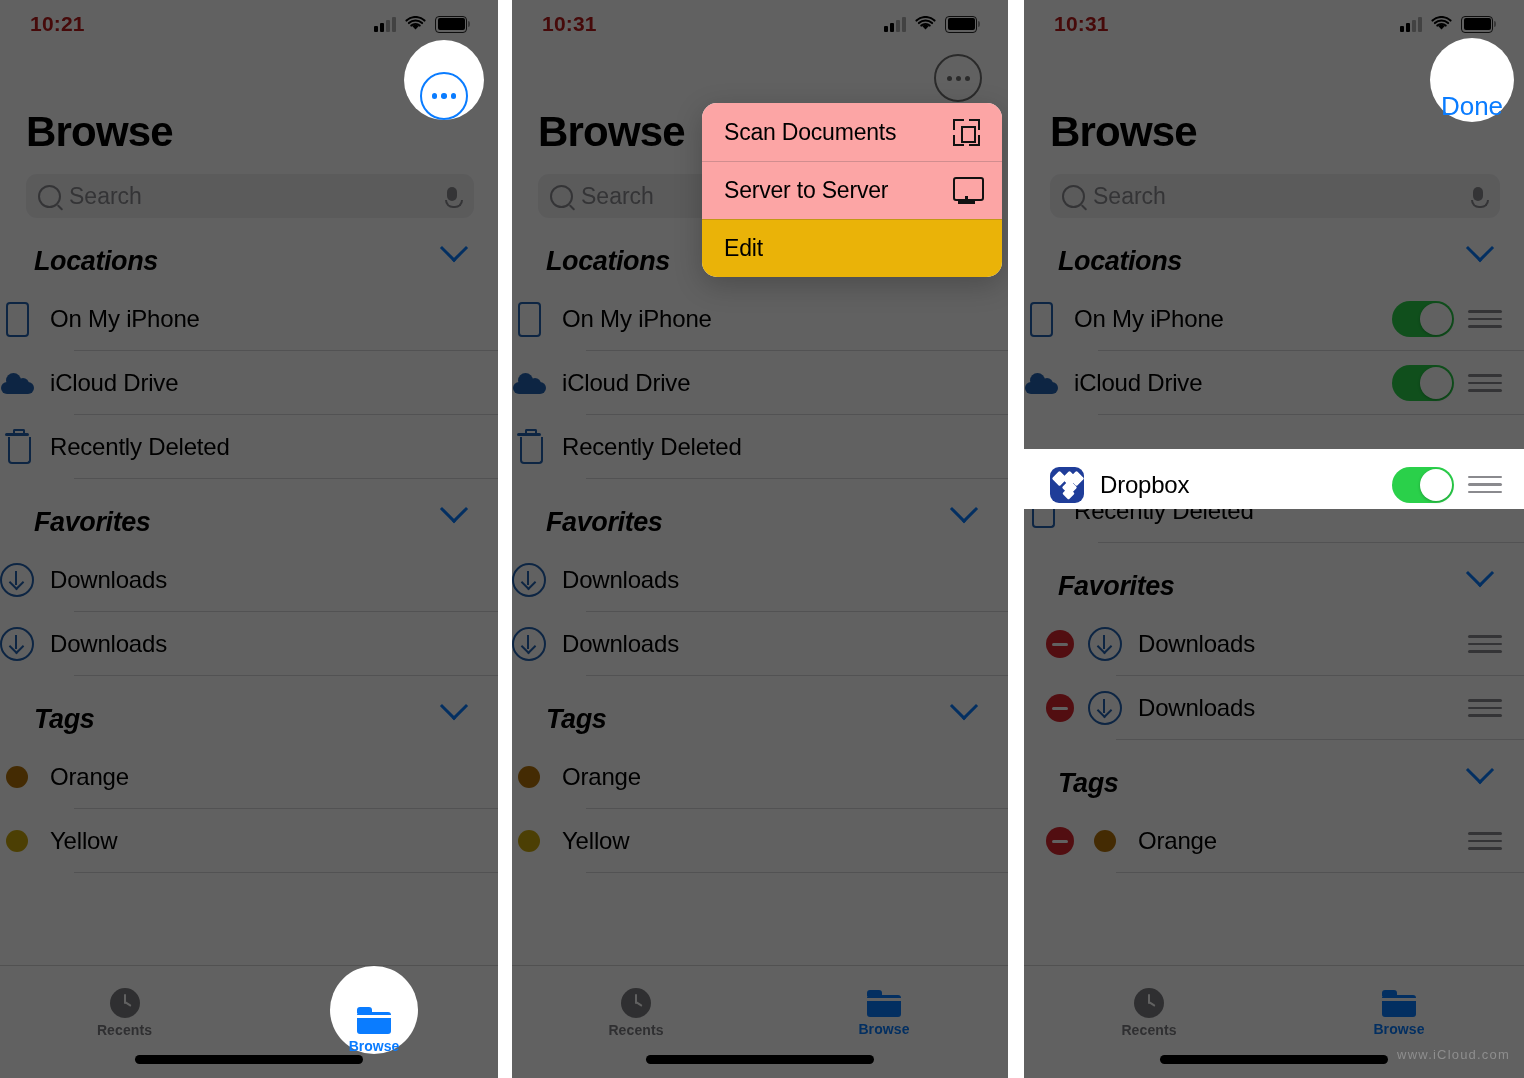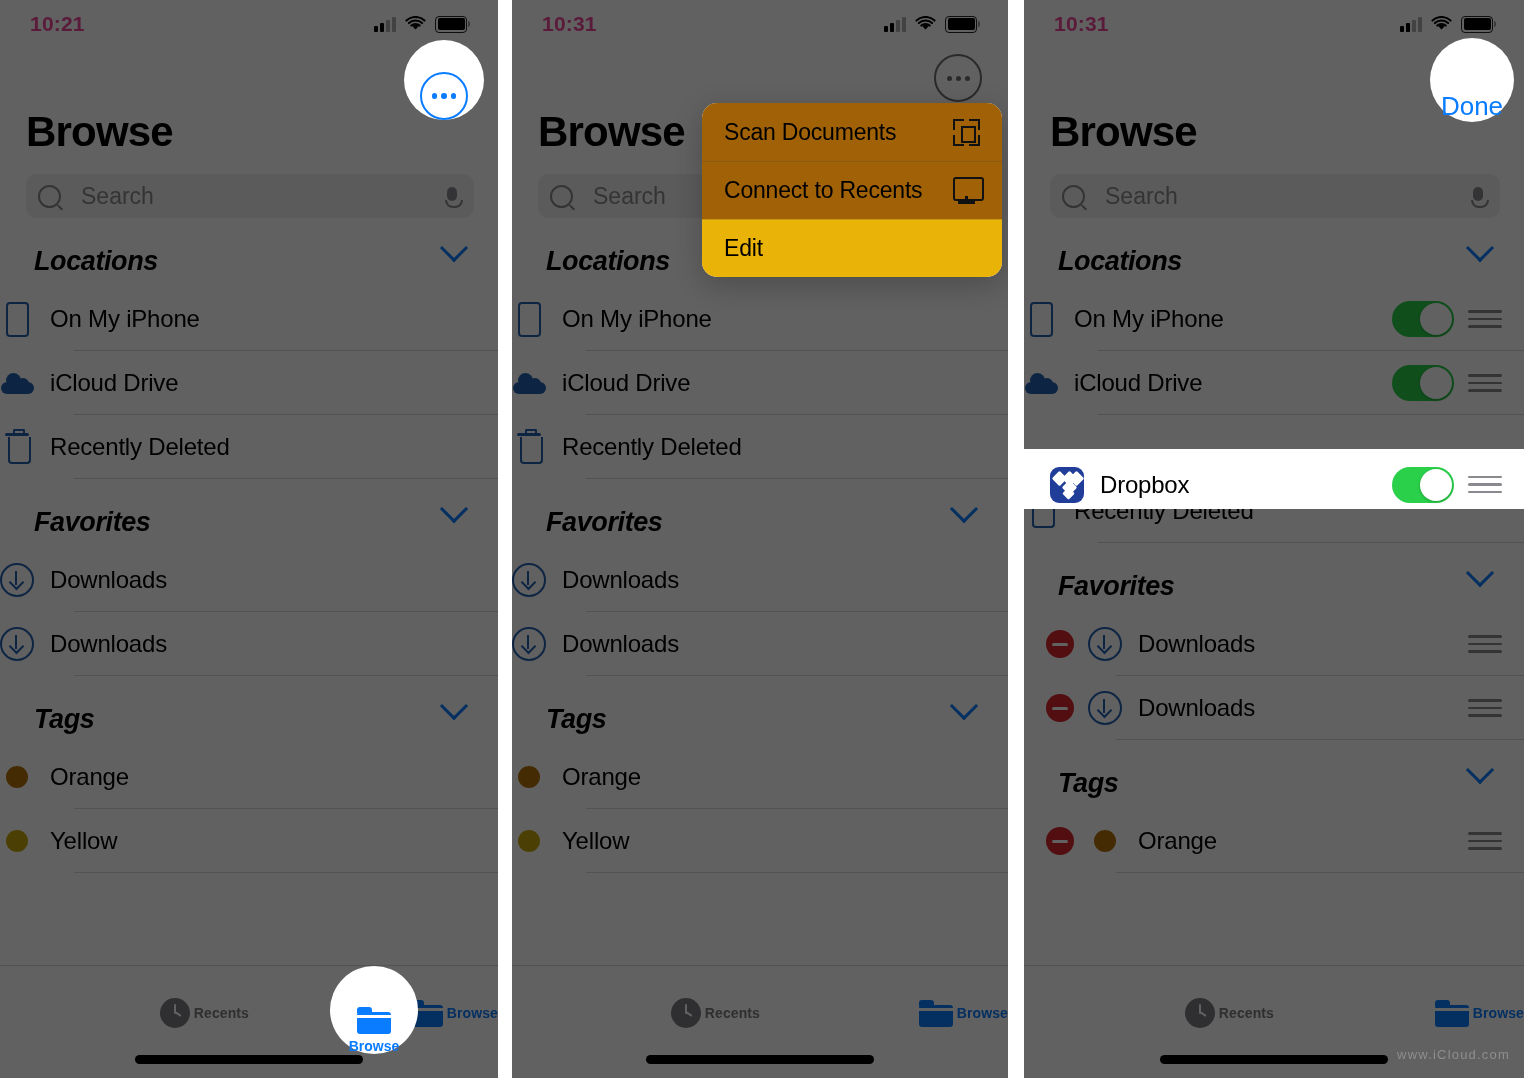--- a/index.html
+++ b/index.html
@@ -11,21 +11,21 @@
   .panel.p2{width:496px;margin-left:14px;}
   .panel.p3{width:500px;margin-left:16px;}
 
   
   .screen{position:absolute;inset:0;background:#ffffff;}
 
   .dim{position:absolute;inset:0;background:rgba(0,0,0,0.62);pointer-events:none;}
 
   
   .statusbar{position:relative;height:48px;display:flex;align-items:center;justify-content:space-between;padding:0 28px 0 30px;}
-  .clock{font-size:21px;font-weight:bold;color:#ec4899;letter-spacing:.2px;}
+  .clock{font-size:21px;font-weight:bold;color:#b91c1c;letter-spacing:.2px;}
   .stat-icons{display:flex;align-items:center;gap:9px;}
   .sig{display:flex;align-items:flex-end;gap:2px;height:15px;}
   .sig i{display:block;width:4px;background:#000;border-radius:1px;}
   .sig i:nth-child(1){height:6px;}
   .sig i:nth-child(2){height:9px;}
   .sig i:nth-child(3){height:12px;opacity:.32;}
   .sig i:nth-child(4){height:15px;opacity:.32;}
   .wifi{width:21px;height:16px;position:relative;}
   .batt{width:30px;height:15px;border:1.6px solid rgba(0,0,0,.85);border-radius:4px;position:relative;}
   .batt::after{content:"";position:absolute;left:1.5px;top:1.5px;bottom:1.5px;right:1.5px;background:#000;border-radius:2px;}
@@ -33,21 +33,21 @@
 
   
   .navrow{height:58px;position:relative;}
   .ellipsis-btn{position:absolute;right:26px;top:6px;width:44px;height:44px;border-radius:50%;
      border:2.4px solid #0a7cff;display:flex;align-items:center;justify-content:center;gap:4px;background:transparent;}
   .ellipsis-btn span{width:5px;height:5px;border-radius:50%;background:#0a7cff;display:block;}
 
   .bigtitle{font-size:42px;font-weight:bold;color:#000;padding:0 0 0 26px;line-height:52px;letter-spacing:-.8px;}
 
   .searchbar{margin:16px 24px 0 26px;height:44px;background:rgba(118,118,128,0.12);border-radius:11px;
-     display:flex;align-items:center;padding:0 12px;gap:12px;}
+     display:flex;align-items:center;padding:0 12px;}
   .searchbar .mag{width:19px;height:19px;border:2.1px solid #8a8a8e;border-radius:50%;position:relative;flex:0 0 auto;margin-right:8px;}
   .searchbar .mag::after{content:"";position:absolute;width:2.1px;height:7px;background:#8a8a8e;right:-2px;bottom:-5px;transform:rotate(-45deg);border-radius:2px;}
   .searchbar .ph{font-size:23px;color:#8a8a8e;flex:1;}
   .mic{width:13px;height:19px;position:relative;flex:0 0 auto;margin-right:4px;}
   .mic .cap{width:10px;height:14px;border-radius:5px;background:#8a8a8e;margin:0 auto;}
   .mic .base{width:14px;height:6px;border:2px solid #8a8a8e;border-top:none;border-radius:0 0 8px 8px;margin:0 auto;margin-top:-1px;}
 
   
   .sechead{display:flex;align-items:flex-start;justify-content:space-between;padding:28px 26px 10px 34px;font-style:italic;}
   .sechead .t{font-size:27px;font-weight:bold;color:#000;letter-spacing:-.4px;}
@@ -86,21 +86,21 @@
   .row.edit{padding-left:22px;}
   .row.edit .sep{left:92px;}
   .grip{position:absolute;right:22px;top:50%;transform:translateY(-50%);width:34px;}
   .grip i{display:block;height:2.6px;background:#8a8a8e;border-radius:2px;margin:5px 0;}
   .tgl{position:absolute;right:70px;top:50%;transform:translateY(-50%);width:62px;height:36px;border-radius:18px;background:#2ad04a;}
   .tgl::after{content:"";position:absolute;right:2px;top:2px;width:32px;height:32px;border-radius:50%;background:#fff;box-shadow:0 1px 3px rgba(0,0,0,.25);}
 
   
   .tabbar{position:absolute;left:0;right:0;bottom:0;height:112px;border-top:1px solid rgba(60,60,67,.22);background:#fff;}
   .tabs{display:flex;height:84px;}
-  .tab{flex:1;display:flex;align-items:center;justify-content:flex-end;gap:4px;padding-top:10px;}
+  .tab{flex:1;display:flex;flex-direction:column;align-items:center;justify-content:center;gap:4px;padding-top:10px;}
   .tab .lb{font-size:14px;font-weight:bold;letter-spacing:.1px;}
   .tab.inactive .lb{color:#7c7c80;}
   .tab.active .lb{color:#0a7cff;}
   .clock-ic{width:30px;height:30px;border-radius:50%;background:#7c7c80;position:relative;}
   .clock-ic::before{content:"";position:absolute;left:14px;top:6px;width:2.4px;height:10px;background:#fff;border-radius:2px;}
   .clock-ic::after{content:"";position:absolute;left:14px;top:14px;width:2.4px;height:7px;background:#fff;border-radius:2px;transform-origin:top center;transform:rotate(-58deg);}
   .folder-ic{width:34px;height:27px;position:relative;}
   .folder-ic .tabf{position:absolute;left:0;top:0;width:15px;height:6px;background:#0a7cff;border-radius:3px 3px 0 0;}
   .folder-ic .body{position:absolute;left:0;top:5px;width:34px;height:22px;background:#0a7cff;border-radius:3px;}
   .folder-ic .slot{position:absolute;left:0;top:8px;width:34px;height:3px;background:#ffffff;}
@@ -109,21 +109,21 @@
   
   .spot{position:absolute;border-radius:50%;background:#ffffff;z-index:5;display:flex;align-items:center;justify-content:flex-end;flex-direction:column;}
   .spot.sq{border-radius:0;}
 
   
   .menu{position:absolute;left:190px;top:103px;width:300px;border-radius:15px;overflow:hidden;z-index:6;
         background:#f2f2f2;box-shadow:0 8px 28px rgba(0,0,0,.22);}
   .menu .mi{height:58px;display:flex;align-items:center;justify-content:space-between;padding:0 22px;position:relative;}
   .menu .mi .mlabel{font-size:23px;color:#000;letter-spacing:-.2px;}
   .menu .mi + .mi::before{content:"";position:absolute;left:0;right:0;top:0;height:1px;background:rgba(60,60,67,.22);}
-  .menu .dimmed{background:#a16207;}
+  .menu .dimmed{background:#fca5a5;}
   .menu .bright{background:#eab308;}
 
   .mic-scan{width:27px;height:27px;position:relative;}
   .mic-scan i{position:absolute;width:9px;height:9px;border:2.3px solid #111;}
   .mic-scan i:nth-child(1){left:0;top:0;border-right:none;border-bottom:none;}
   .mic-scan i:nth-child(2){right:0;top:0;border-left:none;border-bottom:none;}
   .mic-scan i:nth-child(3){left:0;bottom:0;border-right:none;border-top:none;}
   .mic-scan i:nth-child(4){right:0;bottom:0;border-left:none;border-top:none;}
   .mic-scan .pg{position:absolute;left:8px;top:7px;width:11px;height:13px;border:2.1px solid #111;}
   .mic-serv{width:27px;height:27px;position:relative;}
@@ -427,21 +427,21 @@
         <div class="mlabel">Scan Documents</div>
         <div class="mic-scan">
             <i></i>
             <i></i>
             <i></i>
             <i></i>
             <div class="pg"></div>
           </div>
       </div>
       <div class="mi dimmed">
-        <div class="mlabel">Connect to Recents</div>
+        <div class="mlabel">Server to Server</div>
         <div class="mic-serv">
             <div class="scr"></div>
             <div class="st"></div>
             <div class="ft"></div>
           </div>
       </div>
       <div class="mi bright">
         <div class="mlabel">Edit</div>
       </div>
     </div>

